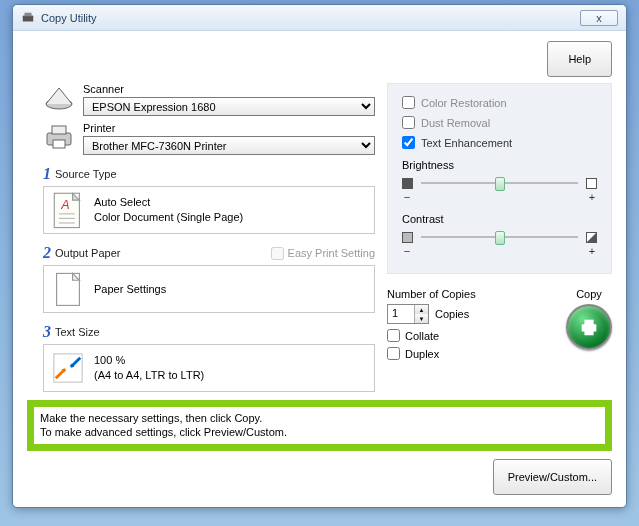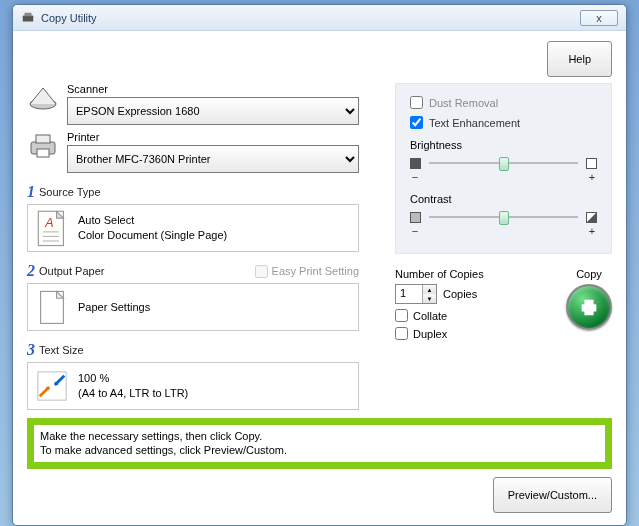--- a/index.html
+++ b/index.html
@@ -6,28 +6,28 @@
 body { background: linear-gradient(#7aa5d8, #9ec5e5); width: 639px; height: 526px; overflow: hidden; }
 .window { margin: 4px 12px; background: #fff; border: 1px solid #5a7ba8; border-radius: 5px; box-shadow: 0 2px 10px rgba(0,0,0,.3); }
 .titlebar { height: 26px; display: flex; align-items: center; padding: 0 8px; background: linear-gradient(#f4f7fb, #dbe7f3); border-bottom: 1px solid #c5d4e6; border-radius: 5px 5px 0 0; }
 .titlebar .ticon { width: 14px; height: 14px; margin-right: 6px; }
 .titlebar .title { color: #1b3a5f; flex: 1; }
 .close-btn { width: 38px; height: 16px; border: 1px solid #8aa2bd; border-radius: 2px; background: linear-gradient(#f7fbff,#e3eef8); color: #3a4a5d; font-size: 10px; display:flex; align-items:center; justify-content:center; cursor:pointer; }
 .body { padding: 10px 14px 12px 14px; position: relative; }
 .help-row { display:flex; justify-content:flex-end; margin-bottom:6px; }
 .btn { border:1px solid #8a8a8a; border-radius:3px; background:linear-gradient(#fdfdfd,#e7e7e7); height:36px; padding:0 20px; cursor:pointer; }
 .btn-wide { padding:0 14px; min-width:118px; }
-.cols { display:flex; gap:36px; }
+.cols { display:flex; gap:12px;margin-left:16px; }
 .leftcol { width:332px; }
 .rightcol { flex:1; }
 .devrow { display:flex; align-items:flex-start; gap:8px; margin-bottom:6px; }
 .devicon { width:32px; height:30px; display:flex; align-items:center; justify-content:center; }
 .devbody { flex:1; }
 .devlabel { margin-bottom:2px; }
-select { width:100%; height:28px; border:1px solid #7a7a7a; background:linear-gradient(#fff,#e9e9e9); padding-left:4px; }
+select { width:100%; height:19px; border:1px solid #7a7a7a; background:linear-gradient(#fff,#e9e9e9); padding-left:4px; }
 .sectnum { color:#2c5ec2; font-weight:bold; font-style:italic; font-size:16px; margin-right:4px; font-family: "Times New Roman", serif; }
 .secthead { display:flex; align-items:center; margin-top:10px; margin-bottom:3px; }
 .secthead .t { color:#222; }
 .easyrow { display:flex; align-items:center; margin-left:auto; color:#9a9a9a; }
 .easyrow input { margin-right:4px; }
 .framebox { border:1px solid #c9c9c9; padding:6px 8px; display:flex; align-items:center; gap:10px; background:#fff; min-height:44px; }
 .framebox .icon { width:32px; height:34px; display:flex; align-items:center; justify-content:center; }
 .framebox .text { line-height:1.35; }
 .panel { background:#eef1f5; border:1px solid #e3e6ea; padding:12px 14px 16px 14px; }
 .chk { display:flex; align-items:center; gap:6px; margin-bottom:7px; color:#333; }
@@ -168,20 +168,24 @@
             <div>100 %</div>
             <div>(A4 to A4, LTR to LTR)</div>
           </div>
         </div>
       </div>
 
       <div class="rightcol">
         <div class="panel">
           <label class="chk disabled">
             <input type="checkbox" style="">
+              <span>Color Restoration</span>
+          </label>
+          <label class="chk disabled">
+            <input type="checkbox" style="">
               <span>Dust Removal</span>
           </label>
           <label class="chk">
             <input type="checkbox" checked="" style="">
               <span>Text Enhancement</span>
           </label>
 
           <div class="slbl">Brightness</div>
           <div class="sliderrow">
             <div class="endbox dark"></div>

